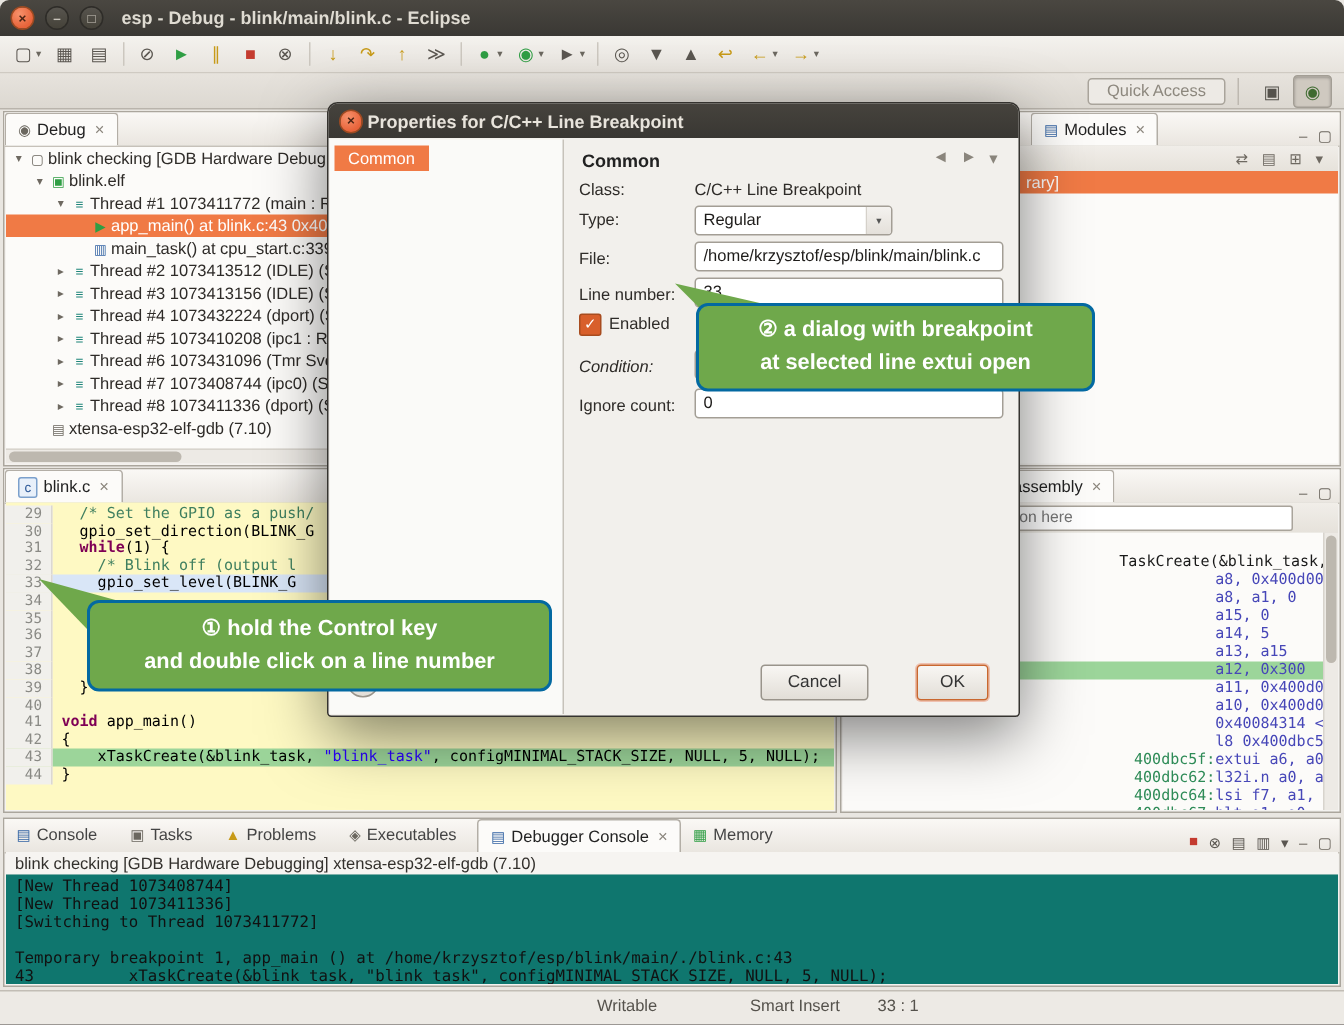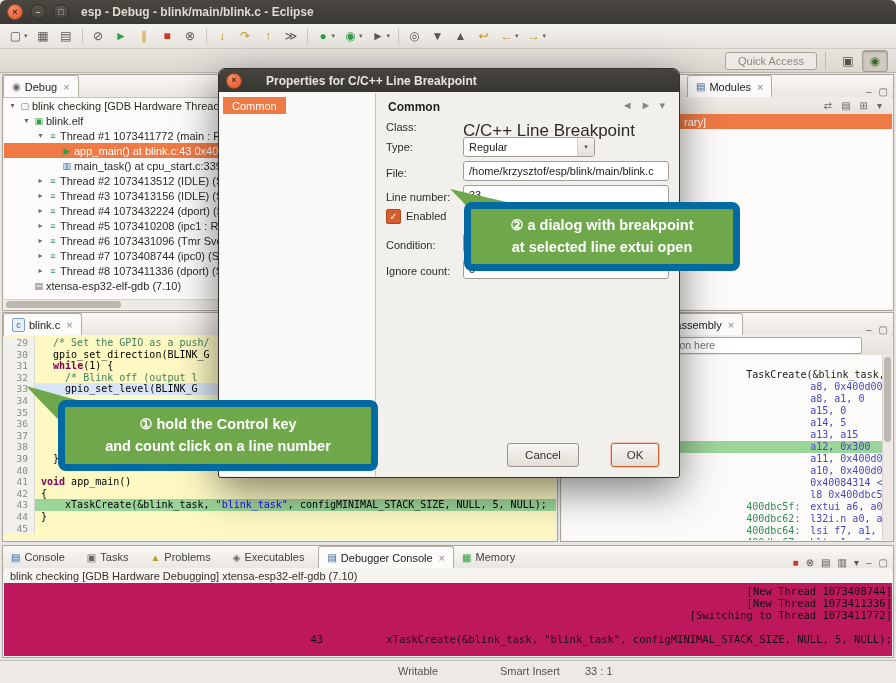--- a/index.html
+++ b/index.html
@@ -71,61 +71,61 @@
   .ct{padding-left:6px;}
   .plain{color:#000;} .comment{color:#3F7F5F;} .kw{color:#7F0055;font-weight:bold;} .str{color:#2A00FF;}
 
   
   #disasm-panel{left:560px;top:312px;width:334px;height:230px;}
   .tab.disasm{margin-left:76px;}
   #disasm-toolbar{position:absolute;left:1px;top:22px;right:1px;height:20px;background:linear-gradient(#F1EEE9,#E6E2DB);border-bottom:1px solid #CFCAC2;display:flex;align-items:center;}
   #location-input{margin-left:60px;width:230px;height:15px;background:#FFF;border:1px solid #A9A49B;border-radius:2px;font-size:10.5px;color:#6E6961;padding:0 4px;font-family:"Liberation Sans",sans-serif;}
   #disasm-content{position:absolute;left:1px;top:42px;right:10px;bottom:1px;background:#FCFBF9;overflow:hidden;padding-top:2px;}
   .dr{height:12px;line-height:12px;font-family:"DejaVu Sans Mono",monospace;font-size:10px;white-space:pre;padding-left:124px;}
-  .da{display:inline-block;width:64px;color:#2E8B57;}
+  .da{display:inline-block;width:64px;color:#2E8B57;text-align:right;}
   .dt{color:#4747B8;}
   .dr.src .dt{color:#1A1A1A;}
   .dr.current{background:#9CD59A;}
   #disasm-vscroll{position:absolute;right:1px;top:42px;bottom:1px;width:9px;background:#EDEAE5;border-left:1px solid #D8D4CD;}
 
   
   #console-panel{left:2px;top:545px;width:892px;height:113px;}
   #console-desc{position:absolute;left:1px;top:22px;right:1px;height:15px;background:#F6F4F1;border-bottom:1px solid #E3E0DA;font-size:11px;color:#33302C;display:flex;align-items:center;padding-left:6px;}
-  #console-lines{position:absolute;left:1px;top:37px;right:1px;bottom:1px;background:#be185d;padding:2px 0 0 6px;overflow:hidden;text-align:right;}
+  #console-lines{position:absolute;left:1px;top:37px;right:1px;bottom:1px;background:#0f766e;padding:2px 0 0 6px;overflow:hidden;}
   .con-line{height:12px;line-height:12px;font-family:"DejaVu Sans Mono",monospace;font-size:10.5px;color:#111;white-space:pre;}
 
   
   #status-bar{position:absolute;left:0;top:660px;width:896px;height:23px;background:#EDEAE5;border-top:1px solid #C2BDB5;font-size:11px;color:#55524C;}
   #sb-writable{position:absolute;left:398px;top:4px;}
   #sb-insert{position:absolute;left:500px;top:4px;}
   #sb-caret{position:absolute;left:585px;top:4px;}
 
   
   #bp-dialog{position:absolute;left:218px;top:68px;width:462px;height:410px;z-index:50;box-shadow:0 12px 42px rgba(0,0,0,.5);border-radius:7px 7px 3px 3px;background:#F2F0EC;border:1px solid #35332F;box-sizing:border-box;}
   #bp-titlebar{height:23px;background:linear-gradient(#46433D,#393733);border-radius:6px 6px 0 0;display:flex;align-items:center;color:#E8E4DC;font-size:12px;font-weight:bold;}
-  #bp-titlebar .title{margin-left:24px;font-weight:bold;}
+  #bp-titlebar .title{margin-left:3px;font-weight:bold;}
   #bp-sidebar{position:absolute;left:1px;top:24px;width:155px;bottom:1px;background:#FAFAF8;border-right:1px solid #C6C2BA;}
   #bp-sidebar-item{display:inline-flex;align-items:center;margin:4px 0 0 3px;height:17px;background:#F07A45;color:#FFF;font-size:11px;padding:0 9px;}
   #bp-header{position:absolute;left:169px;top:31px;font-size:12px;font-weight:bold;color:#222;}
   #bp-nav{position:absolute;right:14px;top:30px;display:flex;gap:8px;color:#8A857C;font-size:11px;}
   .dlabel{position:absolute;left:167px;font-size:11px;color:#2E2B28;}
-  .dvalue{position:absolute;left:244px;font-size:17px;color:#2E2B28;}
+  .dvalue{position:absolute;left:244px;font-size:11px;color:#2E2B28;}
   .dinp{position:absolute;left:244px;width:206px;height:20px;background:#FFF;border:1px solid #A39E95;border-radius:3px;box-sizing:border-box;font-size:11px;color:#1E1C1A;padding:0 5px;font-family:"Liberation Sans",sans-serif;}
   #bp-combo{position:absolute;left:244px;top:68px;width:132px;height:20px;background:#FFF;border:1px solid #A39E95;border-radius:3px;box-sizing:border-box;display:flex;align-items:center;font-size:11px;color:#1E1C1A;}
   #bp-combo .cval{padding-left:5px;}
   #bp-combo .carrow{margin-left:auto;width:16px;height:100%;border-left:1px solid #D5D1CA;background:linear-gradient(#F4F2EF,#E4E0DA);display:flex;align-items:center;justify-content:center;font-size:7px;color:#555;border-radius:0 2px 2px 0;}
   #bp-check{position:absolute;left:167px;top:140px;width:13px;height:13px;background:#D85F2B;border:1px solid #A84C1F;border-radius:2px;color:#FFF;font-size:10px;line-height:13px;text-align:center;}
   #bp-check-label{position:absolute;left:187px;top:141px;font-size:11px;color:#2E2B28;}
   .btn{position:absolute;height:24px;background:linear-gradient(#F8F6F3,#E2DED7);border:1px solid #99948B;border-radius:3px;font-size:11.5px;color:#333;display:flex;align-items:center;justify-content:center;box-sizing:border-box;}
   #bp-cancel{left:288px;top:374px;width:72px;}
   #bp-ok{left:392px;top:374px;width:48px;border-color:#C9672F;box-shadow:0 0 0 1px rgba(233,84,32,.30);}
   #bp-help{position:absolute;left:12px;top:374px;width:20px;height:20px;border-radius:50%;border:1px solid #99948B;background:linear-gradient(#F8F6F3,#E2DED7);font-size:11px;color:#444;display:flex;align-items:center;justify-content:center;}
 
   
-  .callout{position:absolute;z-index:100;background:#6FA84B;border:7px solid #0369a1;border-radius:8px;color:#FFF;font-size:14.5px;font-weight:bold;display:flex;flex-direction:column;align-items:center;justify-content:center;line-height:1.45;text-align:center;}
+  .callout{position:absolute;z-index:100;background:#6FA84B;border:2px solid #0369a1;border-radius:8px;color:#FFF;font-size:14.5px;font-weight:bold;display:flex;flex-direction:column;align-items:center;justify-content:center;line-height:1.45;text-align:center;}
   #callout1{left:58px;top:400px;width:306px;height:57px;}
   #callout2{left:464px;top:202px;width:262px;height:55px;}
   #tails{position:absolute;left:0;top:0;width:896px;height:683px;z-index:99;pointer-events:none;}
 </style>
 </head>
 <body>
 
 <div id="screen">
 
   <div id="titlebar">
@@ -281,21 +281,21 @@
         <span>Debug</span>
         <span class="tclose">×</span>
       </div>
     </div>
     <div id="debug-tree">
 
         <div class="trow">
           <span class="tsp i0"></span>
           <span class="tw">▾</span>
           <span class="ticn ic-g">▢</span>
-          <span class="tlabel">blink checking [GDB Hardware Thread</span>
+          <span class="tlabel">blink checking [GDB Hardware Debug</span>
         </div>
 
         <div class="trow">
           <span class="tsp i1"></span>
           <span class="tw">▾</span>
           <span class="ticn ic-grn">▣</span>
           <span class="tlabel">blink.elf</span>
         </div>
 
         <div class="trow">
@@ -493,24 +493,20 @@
           <div class="cl hl-green">
             <span class="ln">43</span>
             <span class="ct"><span class="plain">    xTaskCreate(&amp;blink_task, </span><span class="str">"blink_task"</span><span class="plain">, configMINIMAL_STACK_SIZE, NULL, 5, NULL);</span></span>
           </div>
 
           <div class="cl">
             <span class="ln">44</span>
             <span class="ct"><span class="plain">}</span></span>
           </div>
 
-          <div class="cl">
-            <span class="ln">45</span>
-            <span class="ct"></span>
-          </div>
         </div>
     </div>
   </div>
 
   <div id="disasm-panel" class="panel">
     <div class="tabrow">
       <div class="tab sel disasm">
         <span class="ticon ic-blu">▥</span>
         <span>Disassembly</span>
         <span class="tclose">×</span>
@@ -647,20 +643,21 @@
         <span>▢</span>
       </div>
     </div>
     <div id="console-desc">blink checking [GDB Hardware Debugging] xtensa-esp32-elf-gdb (7.10)</div>
     <div id="console-lines">
 
     <div class="con-line">[New Thread 1073408744]</div>
         <div class="con-line">[New Thread 1073411336]</div>
         <div class="con-line">[Switching to Thread 1073411772]</div>
         <div class="con-line"></div>
+        <div class="con-line">Temporary breakpoint 1, app_main () at /home/krzysztof/esp/blink/main/./blink.c:43</div>
         <div class="con-line">43          xTaskCreate(&amp;blink_task, "blink_task", configMINIMAL_STACK_SIZE, NULL, 5, NULL);</div>
       </div>
   </div>
 
   <div id="status-bar">
     <span id="sb-writable">Writable</span>
     <span id="sb-insert">Smart Insert</span>
     <span id="sb-caret">33 : 1</span>
   </div>
 
@@ -690,38 +687,38 @@
 
     <span class="dlabel" style="top:98px;">File:</span>
     <input class="dinp" style="top: 92px;" value="/home/krzysztof/esp/blink/main/blink.c">
 
     <span class="dlabel" style="top:122px;">Line number:</span>
     <input class="dinp" style="top: 116px;" value="33">
 
     <div id="bp-check">✓</div>
     <span id="bp-check-label">Enabled</span>
 
-    <span class="dlabel" style="top:170px;">Condition:</span>
+    <span class="dlabel" style="top:170px;font-style:italic;">Condition:</span>
     <input class="dinp" style="top: 164px;" value="">
 
     <span class="dlabel" style="top:196px;text-align:center;">Ignore count:</span>
     <input class="dinp" style="top: 190px;" value="0">
 
     <div id="bp-help">?</div>
     <div id="bp-cancel" class="btn">Cancel</div>
     <div id="bp-ok" class="btn">OK</div>
   </div>
 
   <svg id="tails">
     <polygon points="26,386 106,408 74,436" fill="#6FA84B"></polygon>
     <polygon points="450,189 524,206 492,231" fill="#6FA84B"></polygon>
   </svg>
 
   <div id="callout1" class="callout">
     <span>① hold the Control key</span>
-    <span>and count click on a line number</span>
+    <span>and double click on a line number</span>
   </div>
   <div id="callout2" class="callout">
     <span>② a dialog with breakpoint</span>
     <span>at selected line extui open</span>
   </div>
 
 </div>
 
 </body></html>

